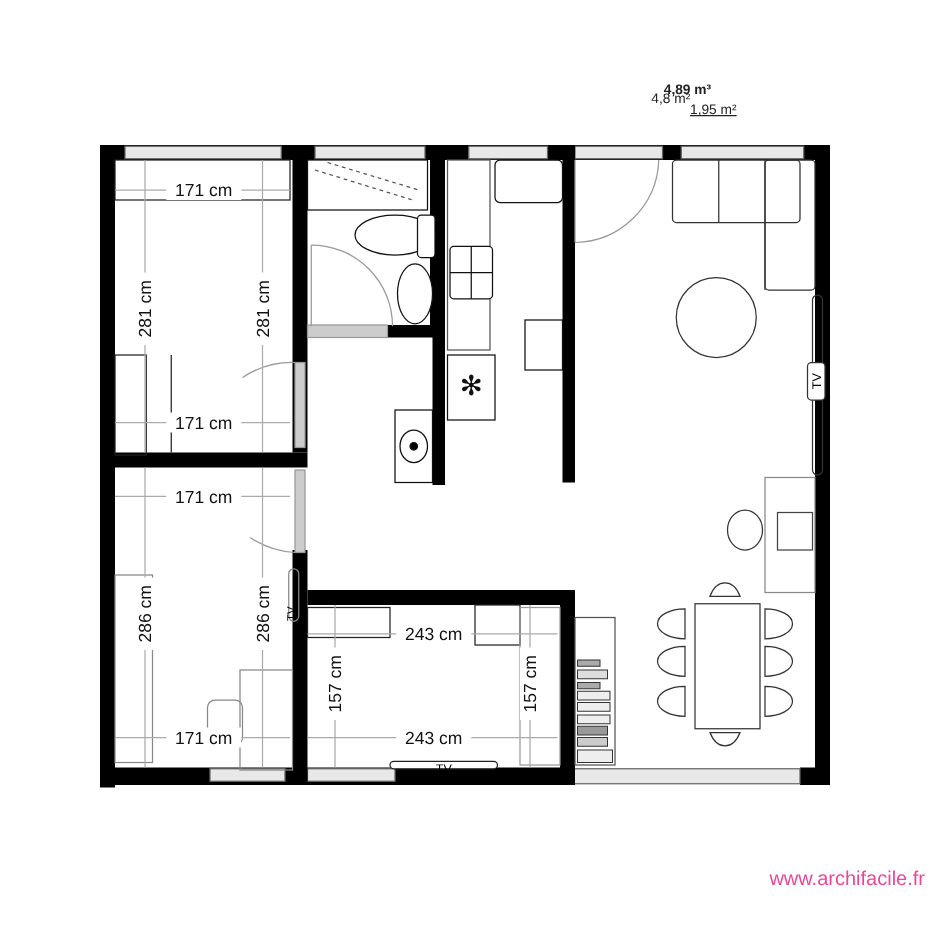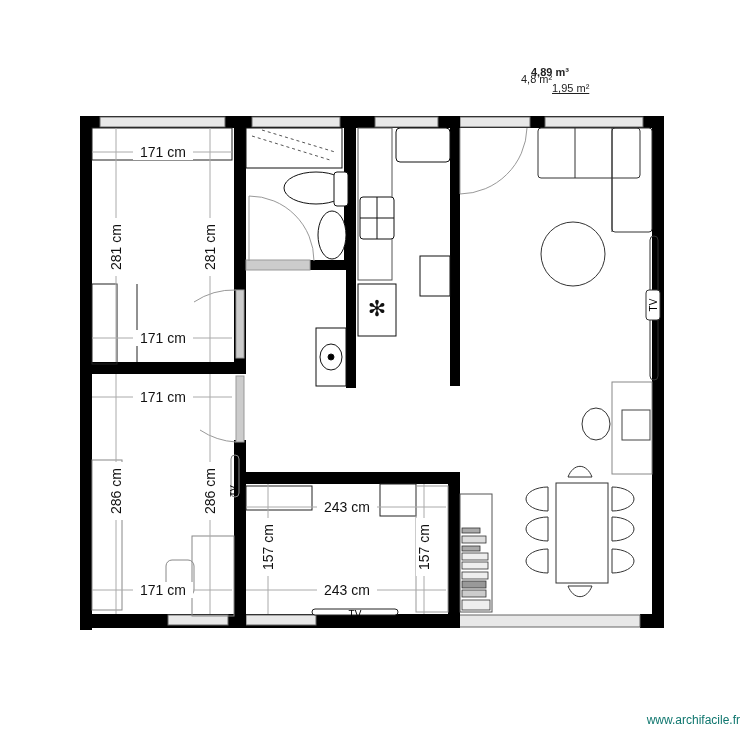--- a/index.html
+++ b/index.html
@@ -1,20 +1,20 @@
 <!DOCTYPE html>
 <html><head>
 <meta charset="utf-8">
 <style>
   html, body { margin: 0; padding: 0; background: #ffffff; }
   body { width: 750px; height: 750px; position: relative; overflow: hidden; font-family: "Liberation Sans", sans-serif; }
   #plan { position: absolute; left: 0; top: 0; }
   .area-label { position: absolute; font-size: 11px; color: #222; white-space: nowrap; }
   .dim { font-family: "Liberation Sans", sans-serif; font-size: 14px; fill: #111; }
-  .watermark { position: absolute; right: 10px; top: 695px; font-size: 12px; color: #0f766e; margin-top: 18px; }
+  .watermark { position: absolute; right: 10px; top: 695px; font-size: 16px; color: #ec4899; }
 </style>
 </head>
 <body>
 
 <div class="area-label" style="left:531px;top:66px;font-weight:bold;">4,89 m³</div>
 <div class="area-label" style="left:521px;top:73px;">4,8 m²</div>
 <div class="area-label" style="left:552px;top:82px;text-decoration:underline;">1,95 m²</div>
 
 <svg id="plan" width="750" height="750" viewBox="0 0 750 750">
 

